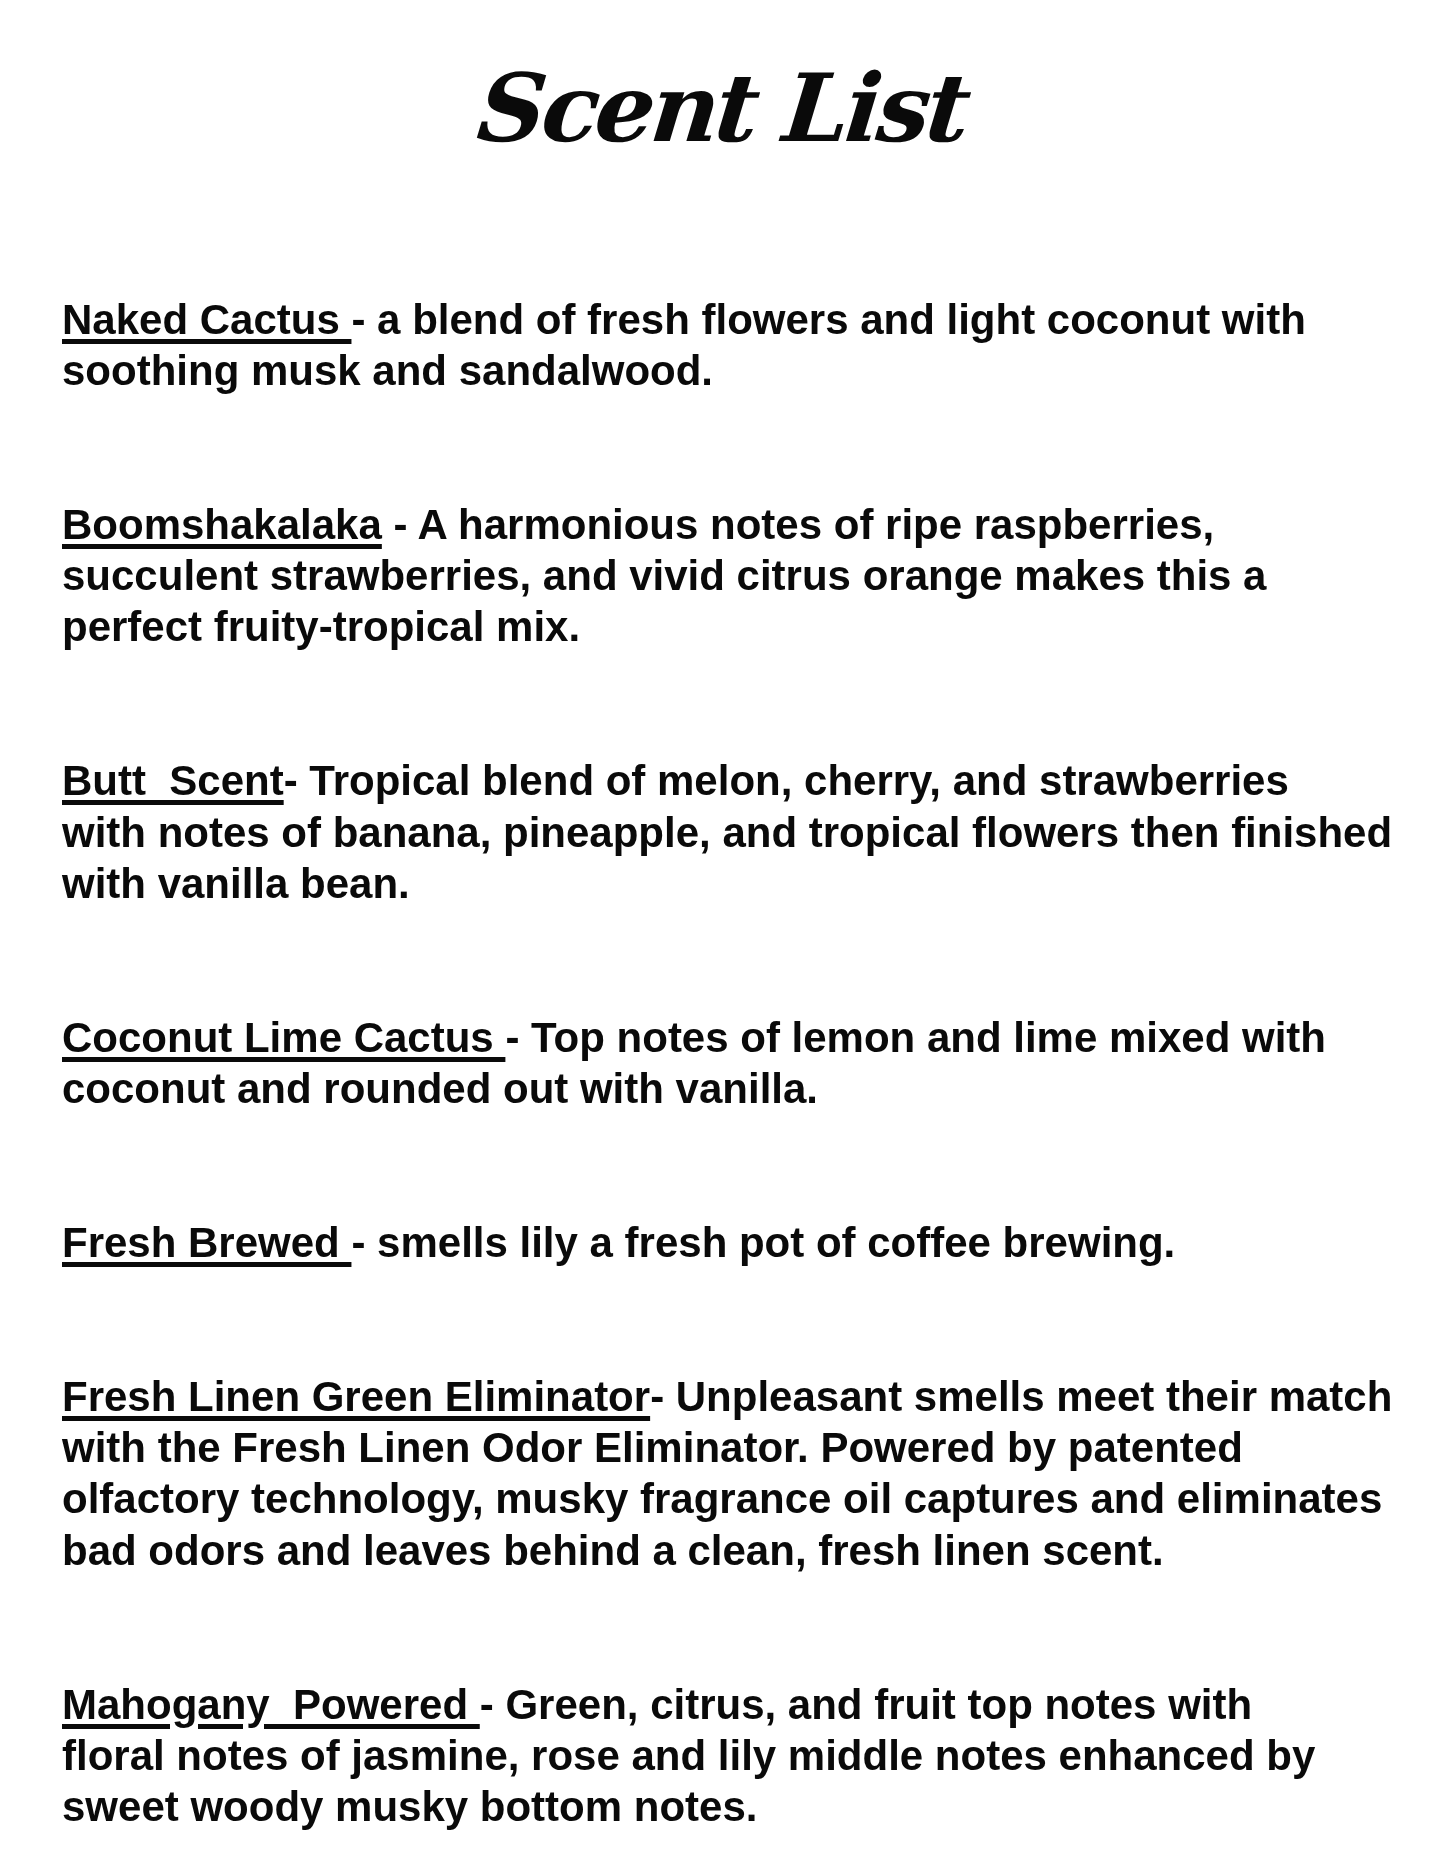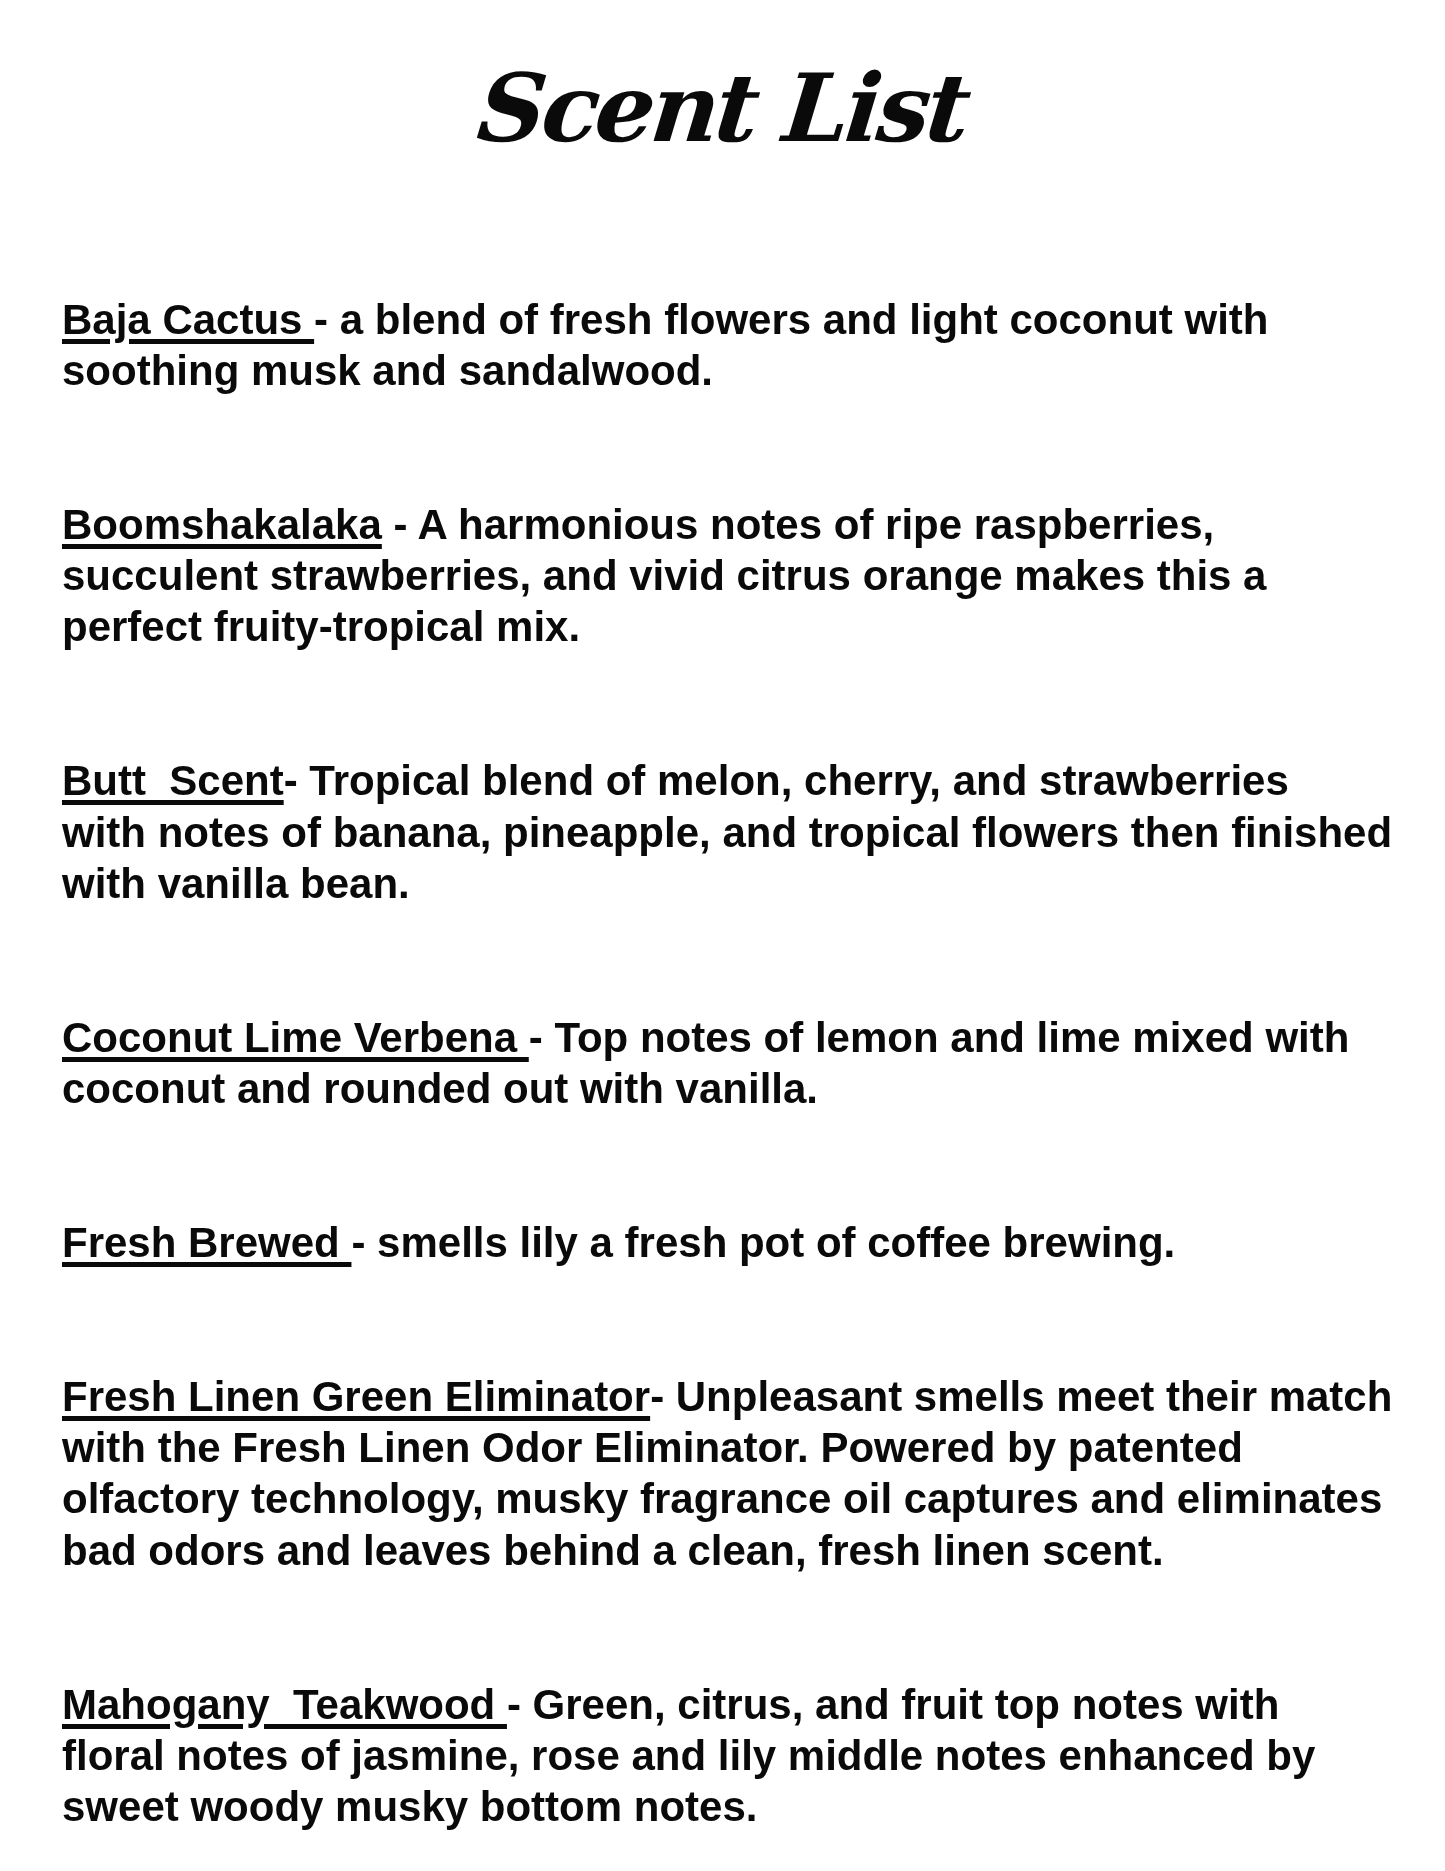--- a/index.html
+++ b/index.html
@@ -51,36 +51,36 @@
     text-decoration-thickness: 5px;
     text-underline-offset: 5px;
   }
 </style>
 </head>
 <body>
 
 <div class="page">
   <h1 class="title">Scent List</h1>
   <div class="content">
-    <p class="entry"><span class="name">Baja Cactus </span><span class="sep">- </span><span class="desc">a blend of fresh flowers and light coconut with
+    <p class="entry"><span class="name">Naked Cactus </span><span class="sep">- </span><span class="desc">a blend of fresh flowers and light coconut with
 soothing musk and sandalwood.</span></p>
     <p class="entry"><span class="name">Boomshakalaka</span><span class="sep"> - </span><span class="desc">A harmonious notes of ripe raspberries,
 succulent strawberries, and vivid citrus orange makes this a
 perfect fruity-tropical mix.</span></p>
     <p class="entry"><span class="name">Butt  Scent</span><span class="sep">- </span><span class="desc">Tropical blend of melon, cherry, and strawberries
 with notes of banana, pineapple, and tropical flowers then finished
 with vanilla bean.</span></p>
-    <p class="entry"><span class="name">Coconut Lime Verbena </span><span class="sep">- </span><span class="desc">Top notes of lemon and lime mixed with
+    <p class="entry"><span class="name">Coconut Lime Cactus </span><span class="sep">- </span><span class="desc">Top notes of lemon and lime mixed with
 coconut and rounded out with vanilla.</span></p>
     <p class="entry"><span class="name">Fresh Brewed </span><span class="sep">- </span><span class="desc">smells lily a fresh pot of coffee brewing.</span></p>
     <p class="entry"><span class="name">Fresh Linen Green Eliminator</span><span class="sep">- </span><span class="desc">Unpleasant smells meet their match
 with the Fresh Linen Odor Eliminator. Powered by patented
 olfactory technology, musky fragrance oil captures and eliminates
 bad odors and leaves behind a clean, fresh linen scent.</span></p>
-    <p class="entry"><span class="name">Mahogany  Teakwood </span><span class="sep">- </span><span class="desc">Green, citrus, and fruit top notes with
+    <p class="entry"><span class="name">Mahogany  Powered </span><span class="sep">- </span><span class="desc">Green, citrus, and fruit top notes with
 floral notes of jasmine, rose and lily middle notes enhanced by
 sweet woody musky bottom notes.</span></p>
     
     
     
     
   </div>
 </div>
 
 </body></html>

